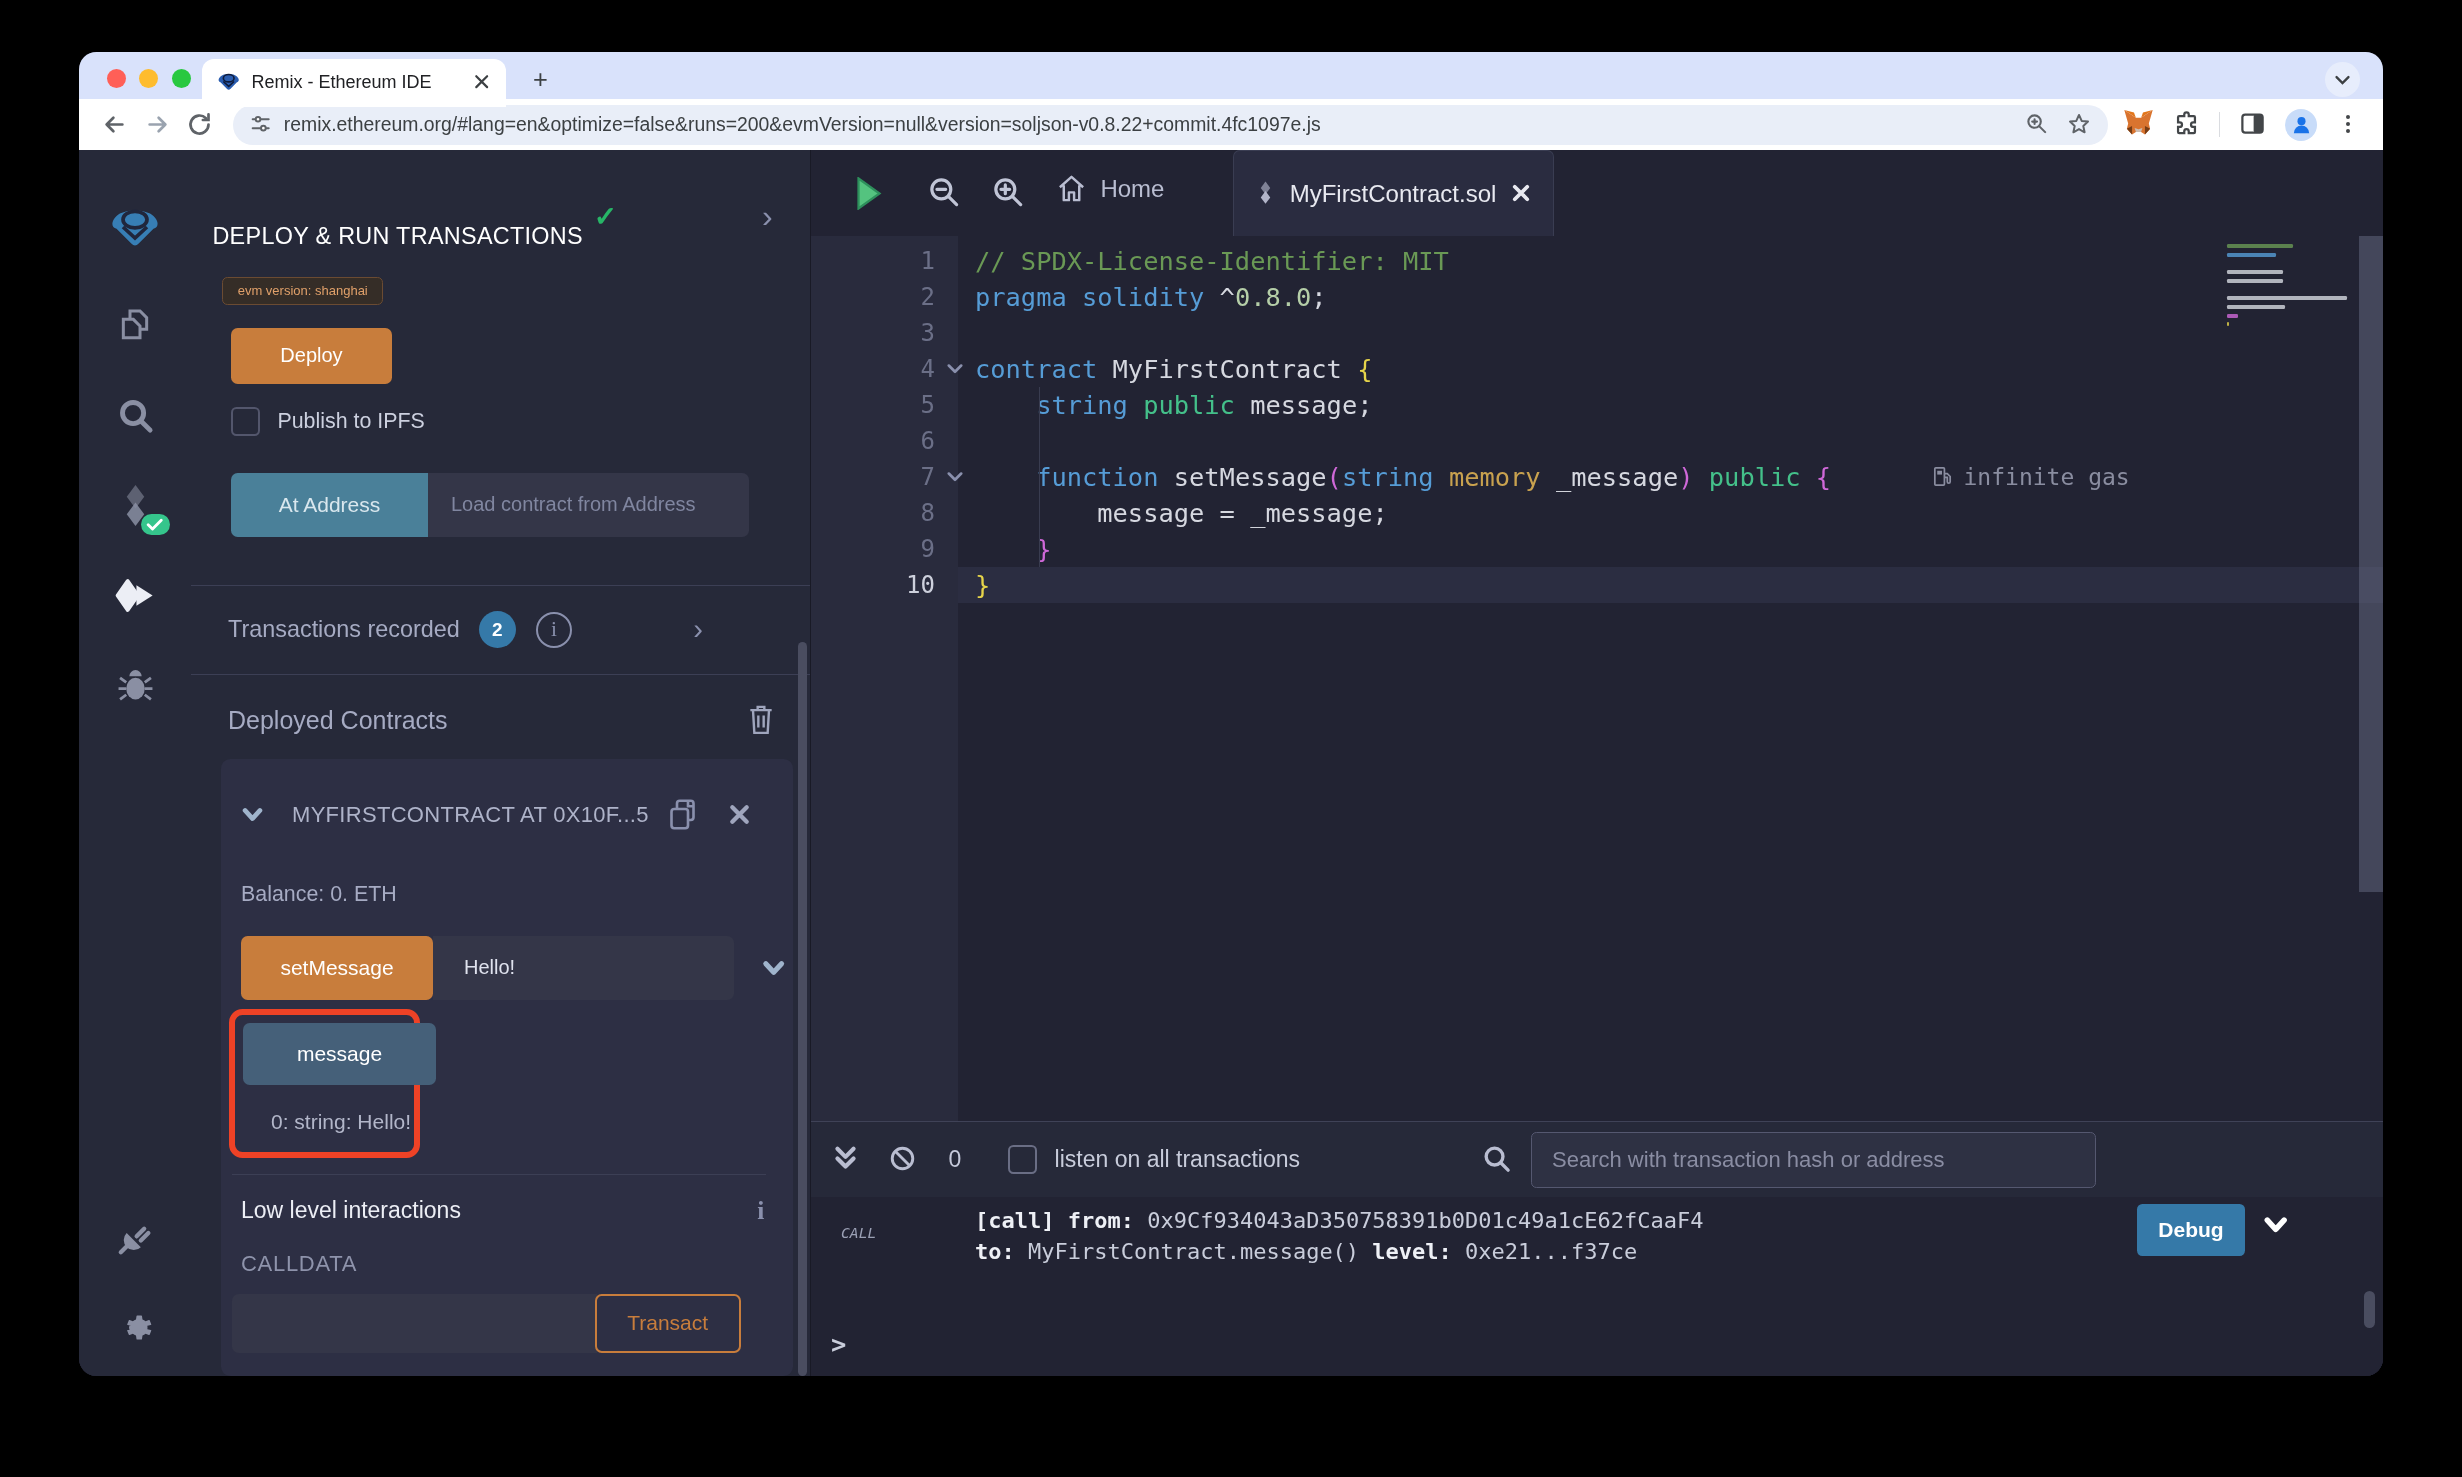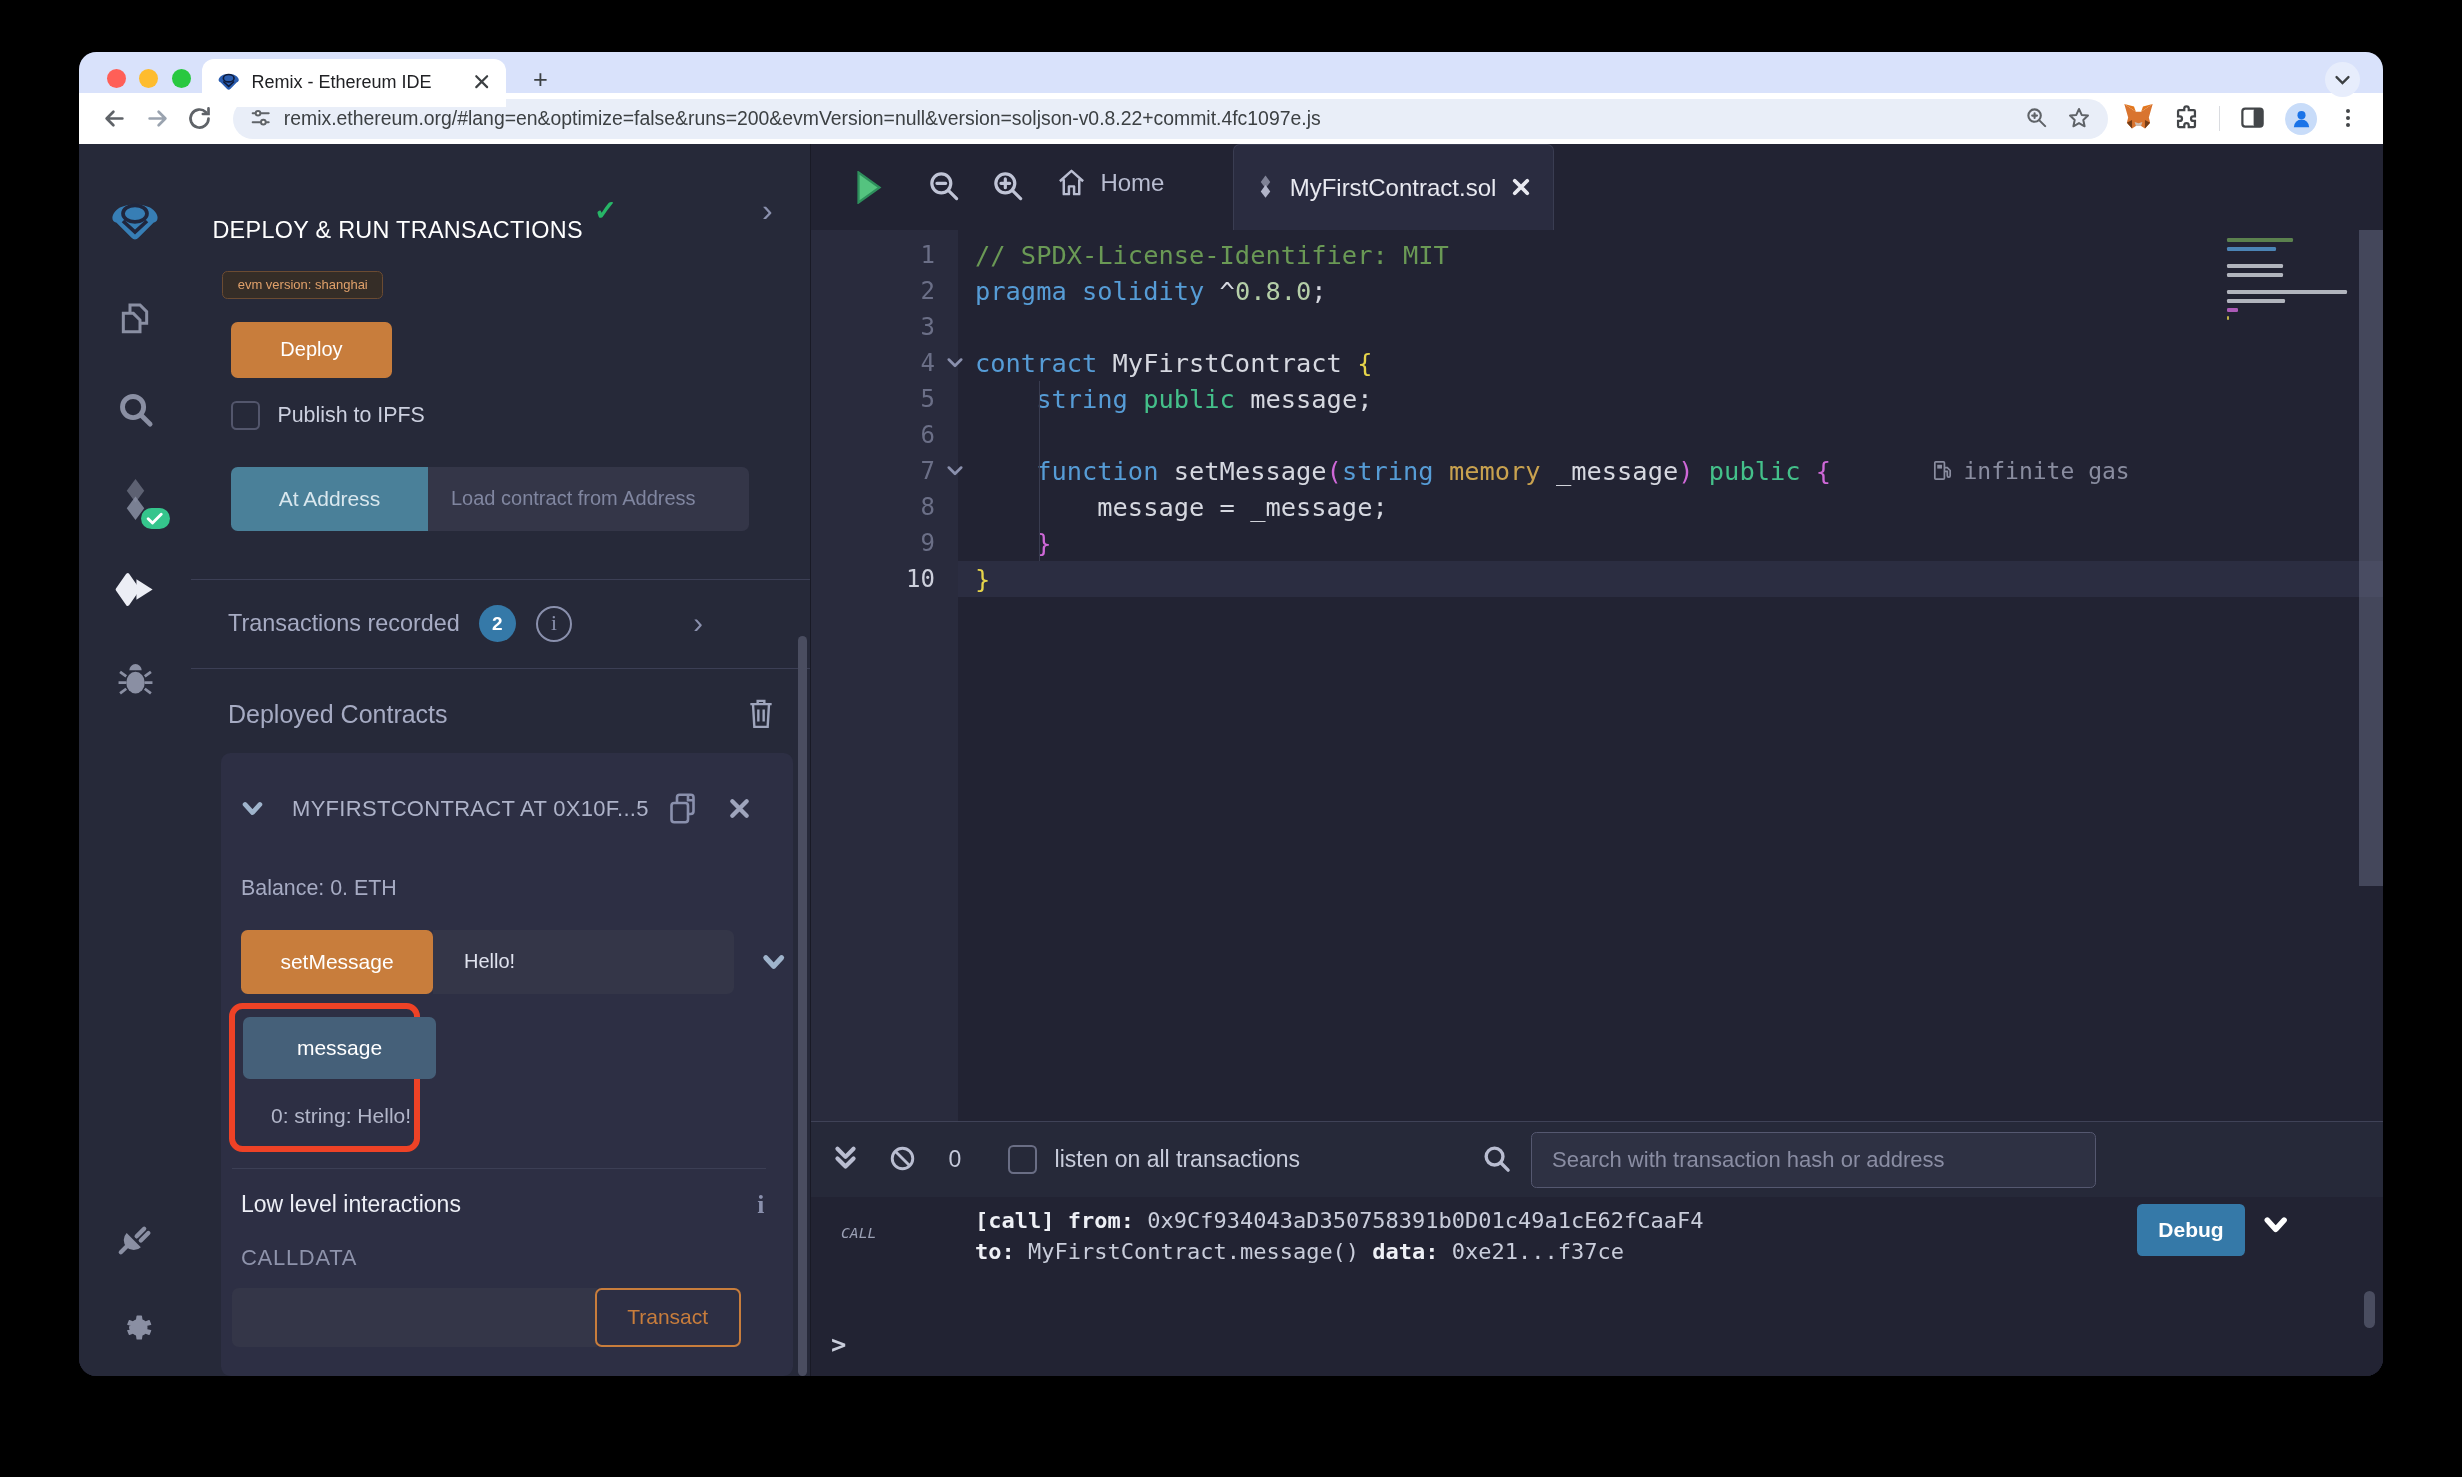--- a/index.html
+++ b/index.html
@@ -1,20 +1,20 @@
 <!DOCTYPE html>
 <html style="font-size:10.7px"><head>
 <meta charset="utf-8">
 <style>
   *{box-sizing:border-box;margin:0;padding:0}
   html,body{width:2462px;height:1477px;background:#000;font-family:"Liberation Sans",sans-serif;}
   .window{position:absolute;left:79px;top:52px;width:2304px;height:1324px;border-radius:17.4px;overflow:hidden;background:#222333;display:flex;flex-direction:column;}
 
   
-  .tabstrip{height:41px;background:#d9e2fb;position:relative;flex:none;}
+  .tabstrip{height:47px;background:#d9e2fb;position:relative;flex:none;}
   .lights{position:absolute;left:28px;top:17.4px;display:flex;gap:13.4px;}
   .light{width:19px;height:19px;border-radius:50%;}
   .light.red{background:#ff5f57}.light.yellow{background:#febc2e}.light.green{background:#28c840}
   .tab{position:absolute;left:123px;top:6.7px;width:304px;height:48px;background:#fff;border-radius:12px 12px 0 0;display:flex;align-items:center;padding:0 16px;}
   .tab-title{font-size:18px;color:#202124;margin-left:12px;flex:1;white-space:nowrap;overflow:hidden;}
   .newtab{position:absolute;left:446px;top:12px;width:31px;height:31px;border-radius:50%;display:flex;align-items:center;justify-content:center;font-size:25.4px;color:#3c4043;}
   .tabsearch{position:absolute;right:23px;top:10px;width:35px;height:35px;border-radius:50%;background:#e7edfc;display:flex;align-items:center;justify-content:center;color:#3c4043;}
   .toolbar{height:51px;background:#fff;display:flex;align-items:center;padding:0 17.4px;flex:none;gap:5.4px;}
   .navbtn{width:37px;height:37px;display:flex;align-items:center;justify-content:center;color:#5f6368;flex:none;}
   .navbtn.dim{color:#9aa3af}
@@ -524,21 +524,21 @@
           <span class="term-search-ic">
             <svg width="31" height="31" viewBox="0 0 24 24" fill="none" stroke="currentColor" stroke-width="2.6">
                 <circle cx="10.5" cy="10.5" r="6.5"></circle>
                 <path d="M15.5 15.5 L21 21" stroke-linecap="round"></path>
               </svg>
           </span>
           <input class="term-input" placeholder="Search with transaction hash or address" style="">
         </div>
         <div class="term-log">
           <span class="log-tag">CALL</span>
-          <div class="log-lines" id="log-lines"><div><b>[call] </b><b>from: </b><span>0x9Cf934043aD350758391b0D01c49a1cE62fCaaF4</span></div><div><b>to: </b><span>MyFirstContract.message() </span><b>data: </b><span>0xe21...f37ce</span></div></div>
+          <div class="log-lines" id="log-lines"><div><b>[call] </b><b>from: </b><span>0x9Cf934043aD350758391b0D01c49a1cE62fCaaF4</span></div><div><b>to: </b><span>MyFirstContract.message() </span><b>level: </b><span>0xe21...f37ce</span></div></div>
           <div class="debug-btn">Debug</div>
           <span class="debug-chev">
             <svg width="25.4" height="21.4" viewBox="0 0 16 14" fill="none" stroke="currentColor" stroke-width="3.6" stroke-linecap="round" stroke-linejoin="round">
                 <path d="M2.5 4 L8 10 L13.5 4"></path>
               </svg>
           </span>
           <div class="term-scrolldot"></div>
           <span class="prompt">&gt;</span>
         </div>
       </div>

